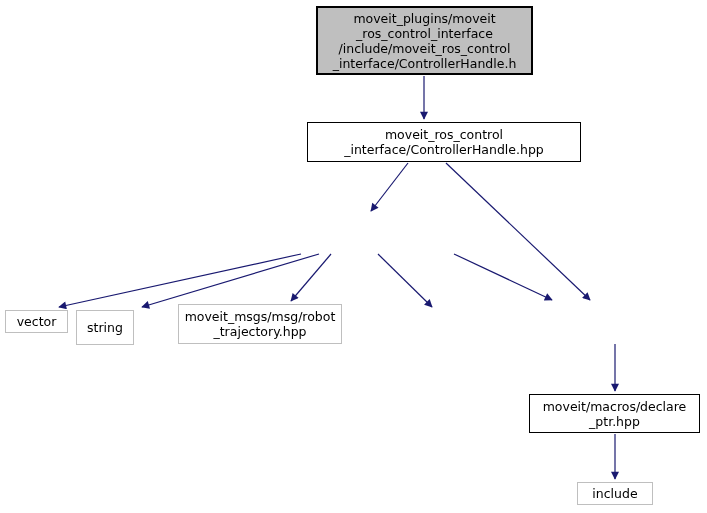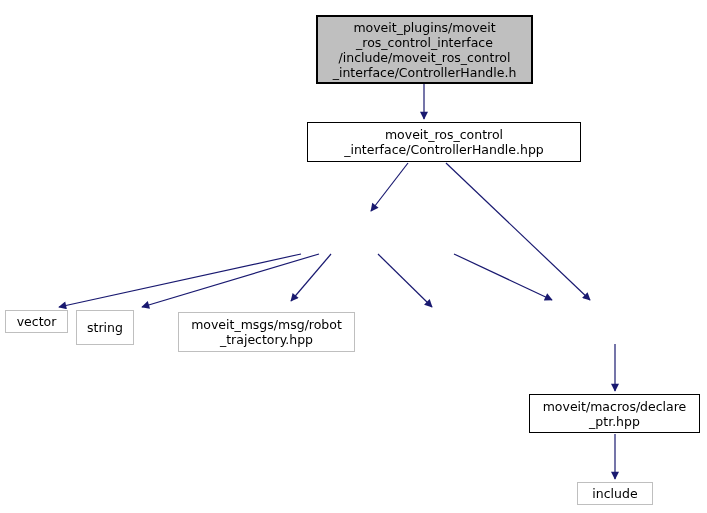--- a/index.html
+++ b/index.html
@@ -29,21 +29,20 @@
     text-align:center;
     white-space:pre-line;
     font-size:12.5px;line-height:15px;
     color:var(--text-color);
     background:var(--node-fill);
     border:1px solid var(--node-border);
   }
   .node.current{
     background:var(--root-fill);
     border:2px solid var(--node-border);
-    margin-top:9px;
   }
   .node.external{
     border:1px solid var(--leaf-border);
   }
 </style>
 </head>
 <body>
 
 <div id="canvas">
 
@@ -71,21 +70,21 @@
 _interface/ControllerHandle.h</div>
 
   <div class="node internal" style="left:307px;top:122px;width:274px;height:40px">moveit_ros_control
 _interface/ControllerHandle.hpp</div>
 
 
   <div class="node external" style="left:5px;top:310px;width:63px;height:23px">vector</div>
 
   <div class="node external" style="left:76px;top:310px;width:58px;height:35px">string</div>
 
-  <div class="node external" style="left:178px;top:312px;width:177px;height:40px">moveit_msgs/msg/robot
+  <div class="node external" style="left:178px;top:304px;width:164px;height:40px">moveit_msgs/msg/robot
 _trajectory.hpp</div>
 
 
 
   <div class="node internal" style="left:529px;top:394px;width:171px;height:39px">moveit/macros/declare
 _ptr.hpp</div>
 
   <div class="node external" style="left:577px;top:482px;width:76px;height:23px">include</div>
 </div>
 

